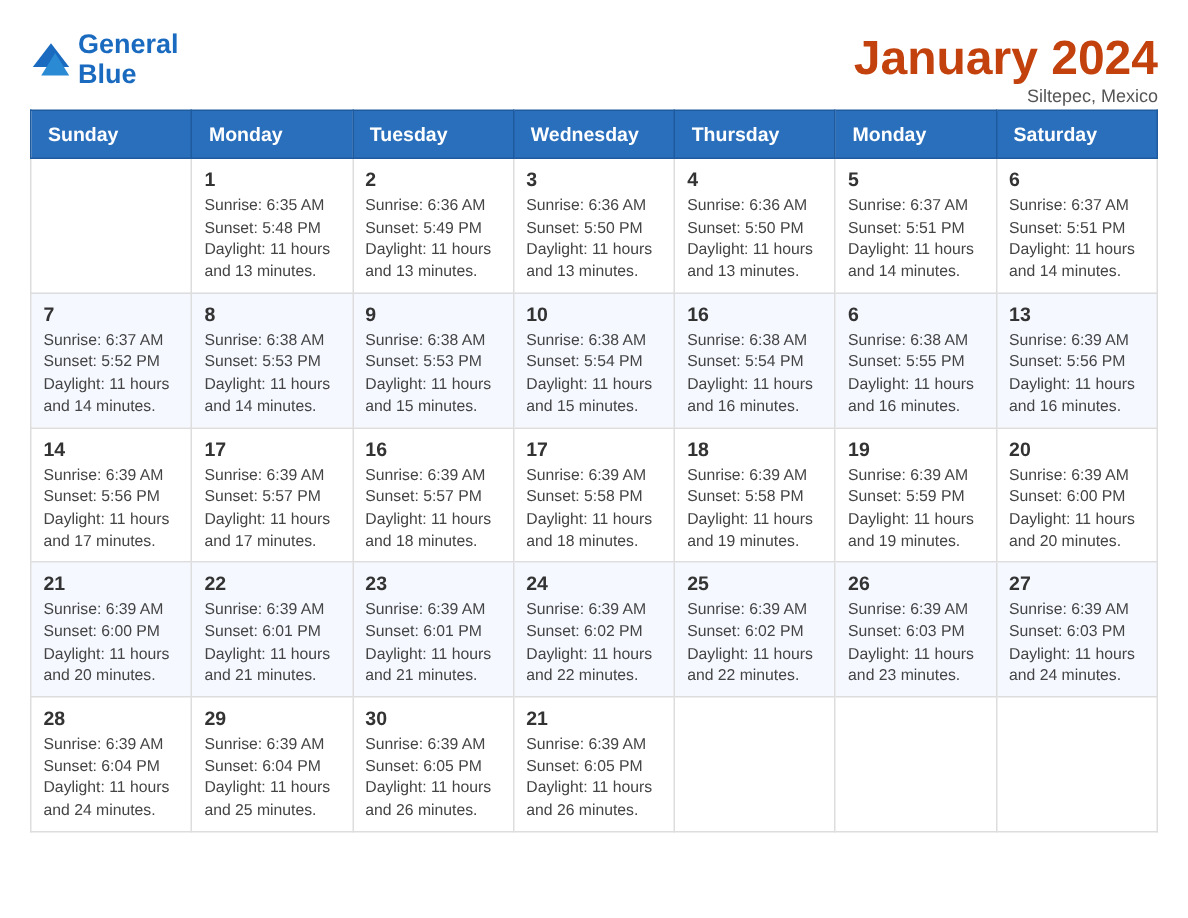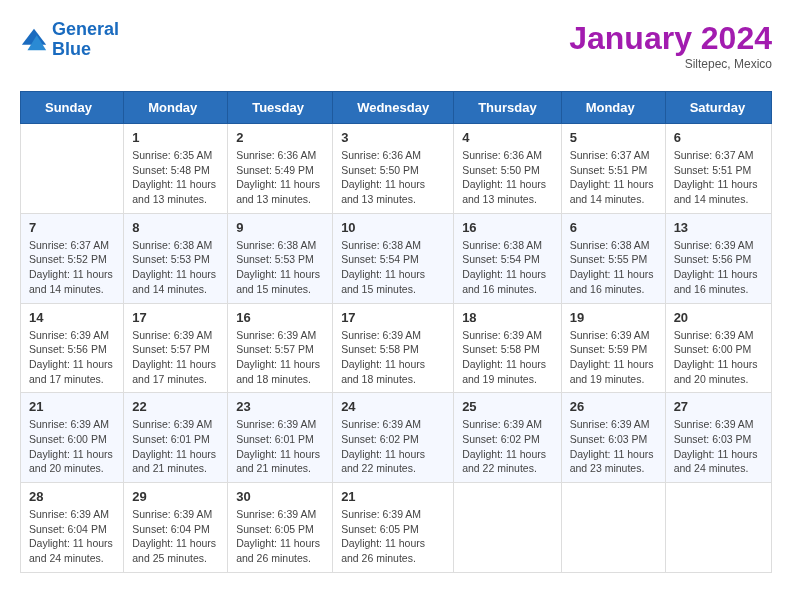--- a/index.html
+++ b/index.html
@@ -7,21 +7,21 @@
       font-family: Arial, sans-serif;
       background: #fff;
       width: 792px;
       min-height: 612px;
       padding: 20px;
     }
     .header {
       display: flex;
       justify-content: space-between;
       align-items: flex-start;
-      margin-bottom: 20px;
+      margin-bottom: 2px;
     }
     .logo {
       display: flex;
       align-items: center;
       gap: 4px;
     }
     .logo-text {
       font-size: 18px;
       font-weight: bold;
       color: #333;
@@ -33,36 +33,36 @@
     .logo-icon {
       width: 28px;
       height: 28px;
     }
     .title-block {
       text-align: right;
     }
     .month-title {
       font-size: 32px;
       font-weight: bold;
-      color: #a21caf;
+      color: #c2410c;
     }
     .location {
       font-size: 12px;
       color: #555;
     }
     .calendar-table {
       width: 100%;
       border-collapse: collapse;
       border: 1px solid #ccc;
     }
     .calendar-table th {
       background: #2a6fbb;
       color: #fff;
       text-align: left;
-      padding: 8px 24px;
+      padding: 8px 11px;
       font-size: 13px;
       font-weight: bold;
       border: 1px solid #1e5a9e;
       margin-top: 16px;
     }
     .calendar-table td {
       border: 1px solid #ddd;
       vertical-align: top;
       padding: 6px 8px;
       width: calc(100% / 7);

